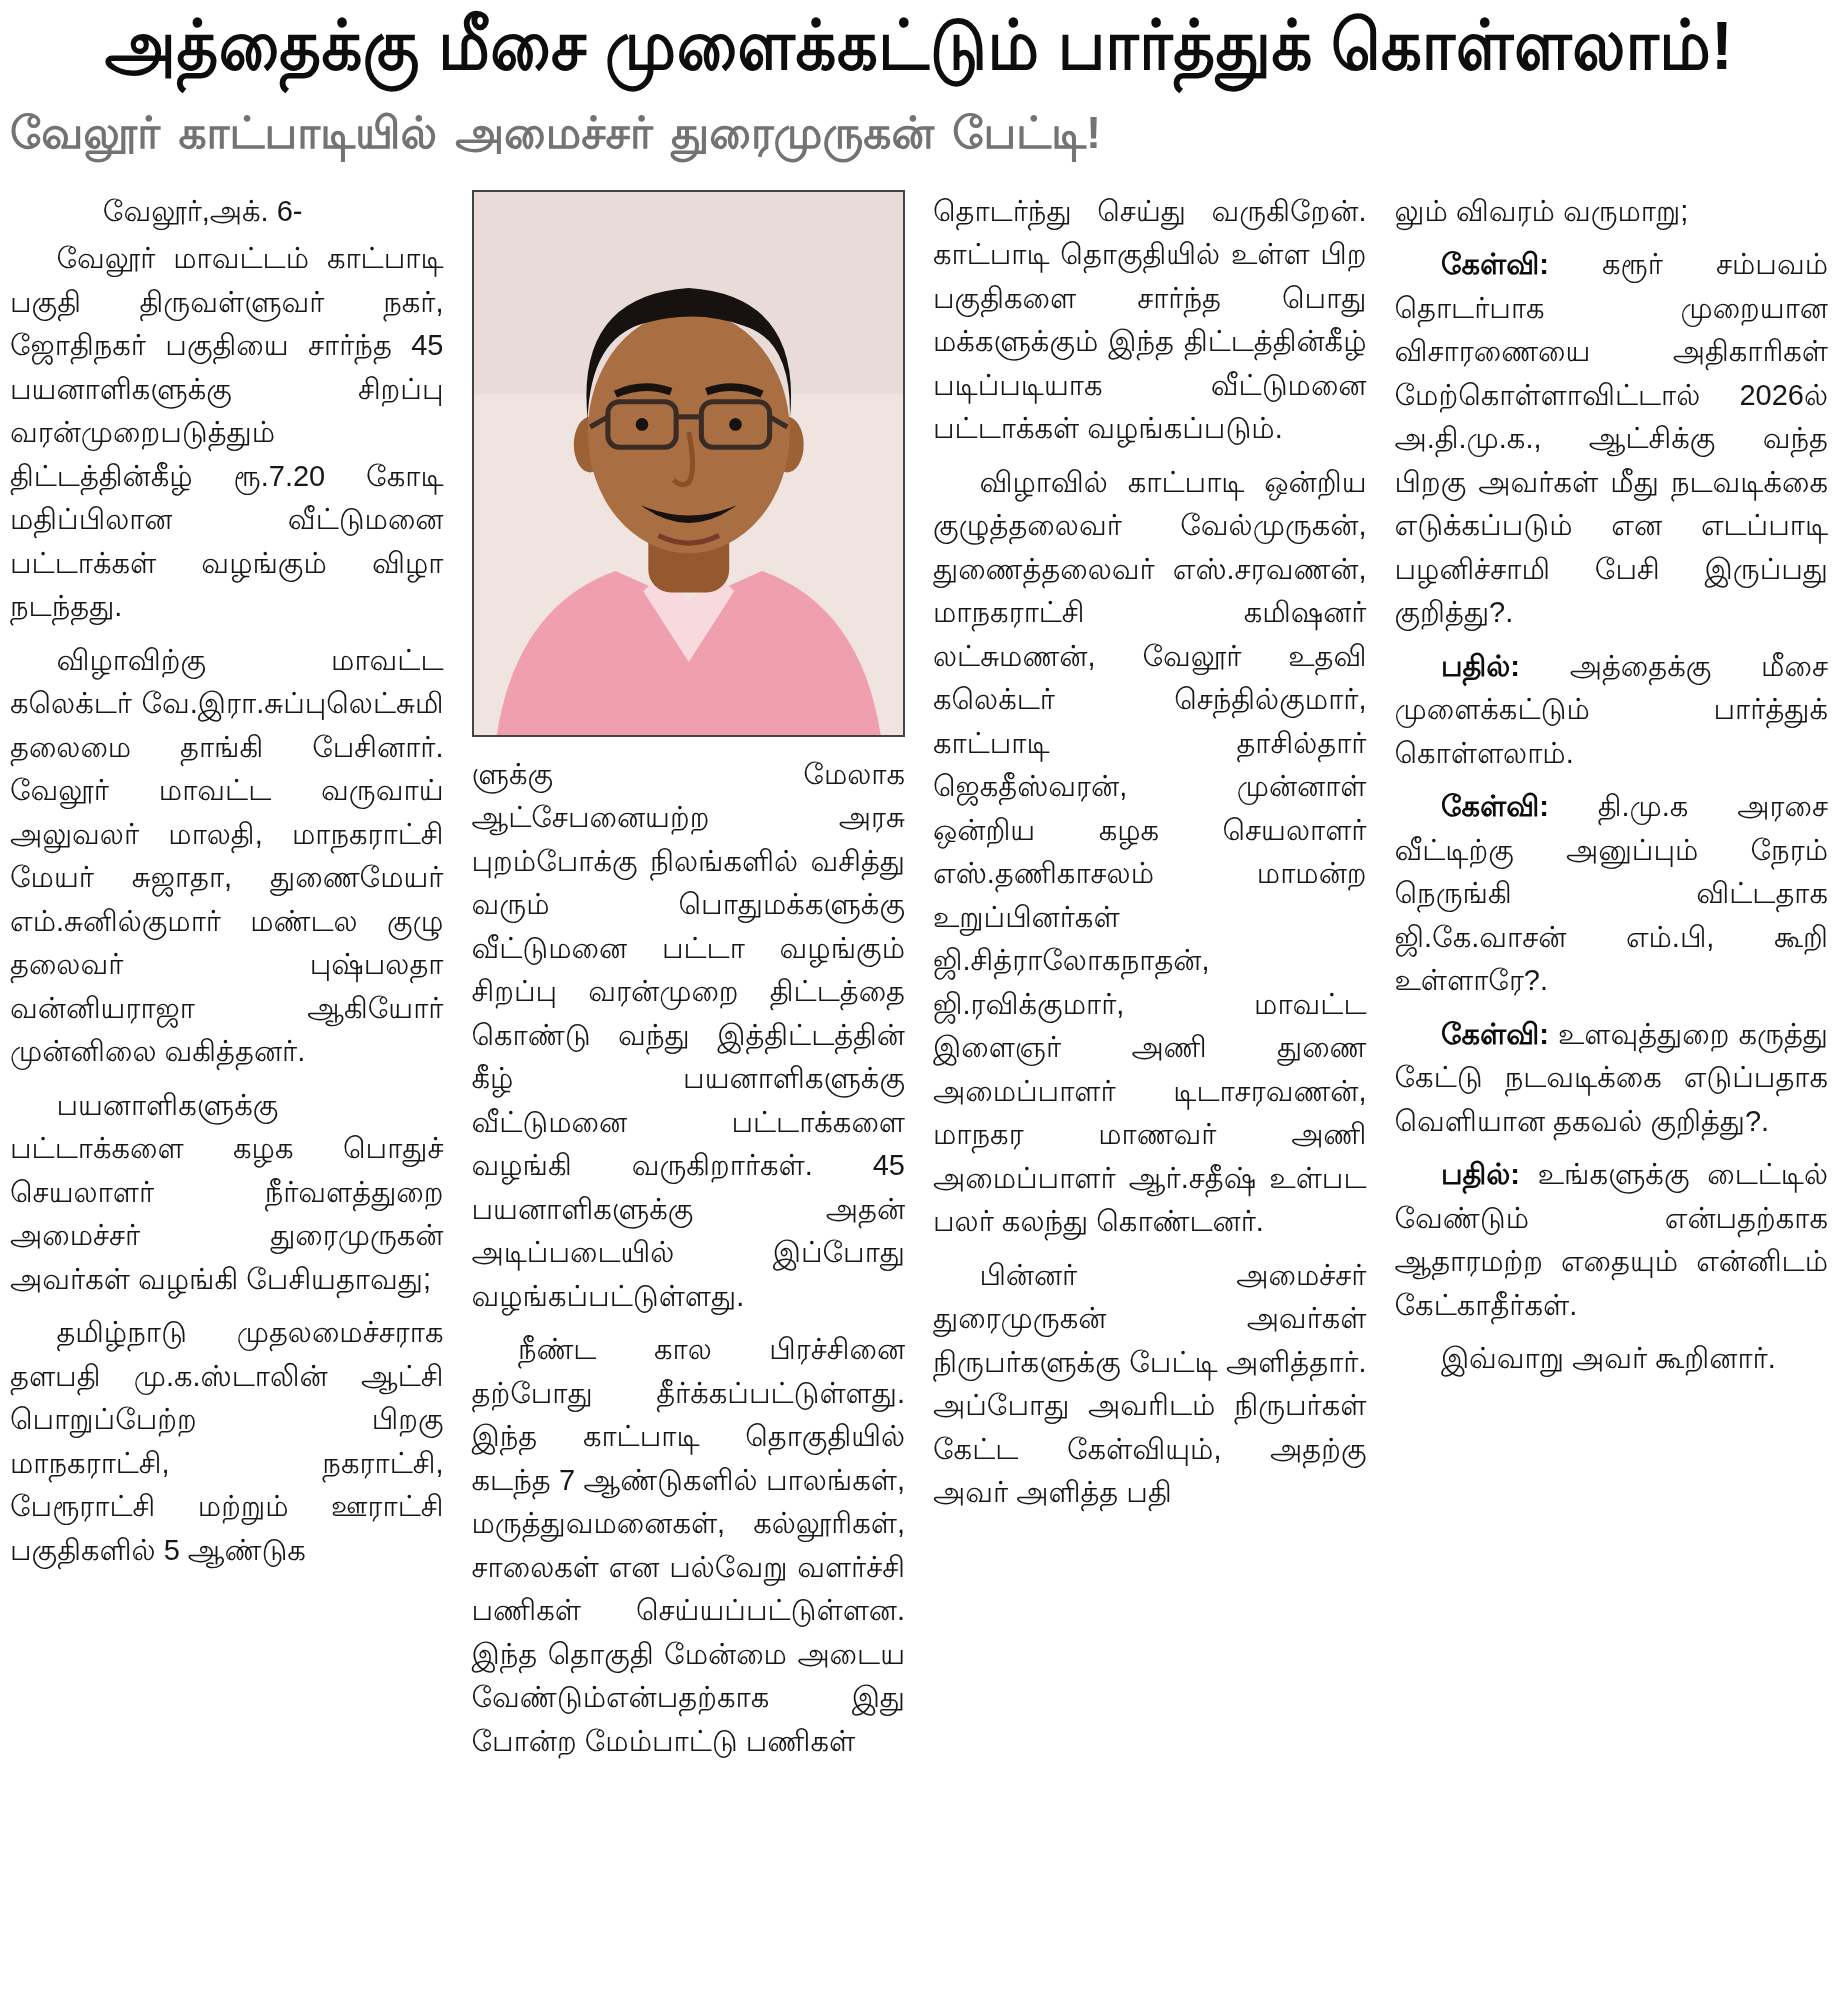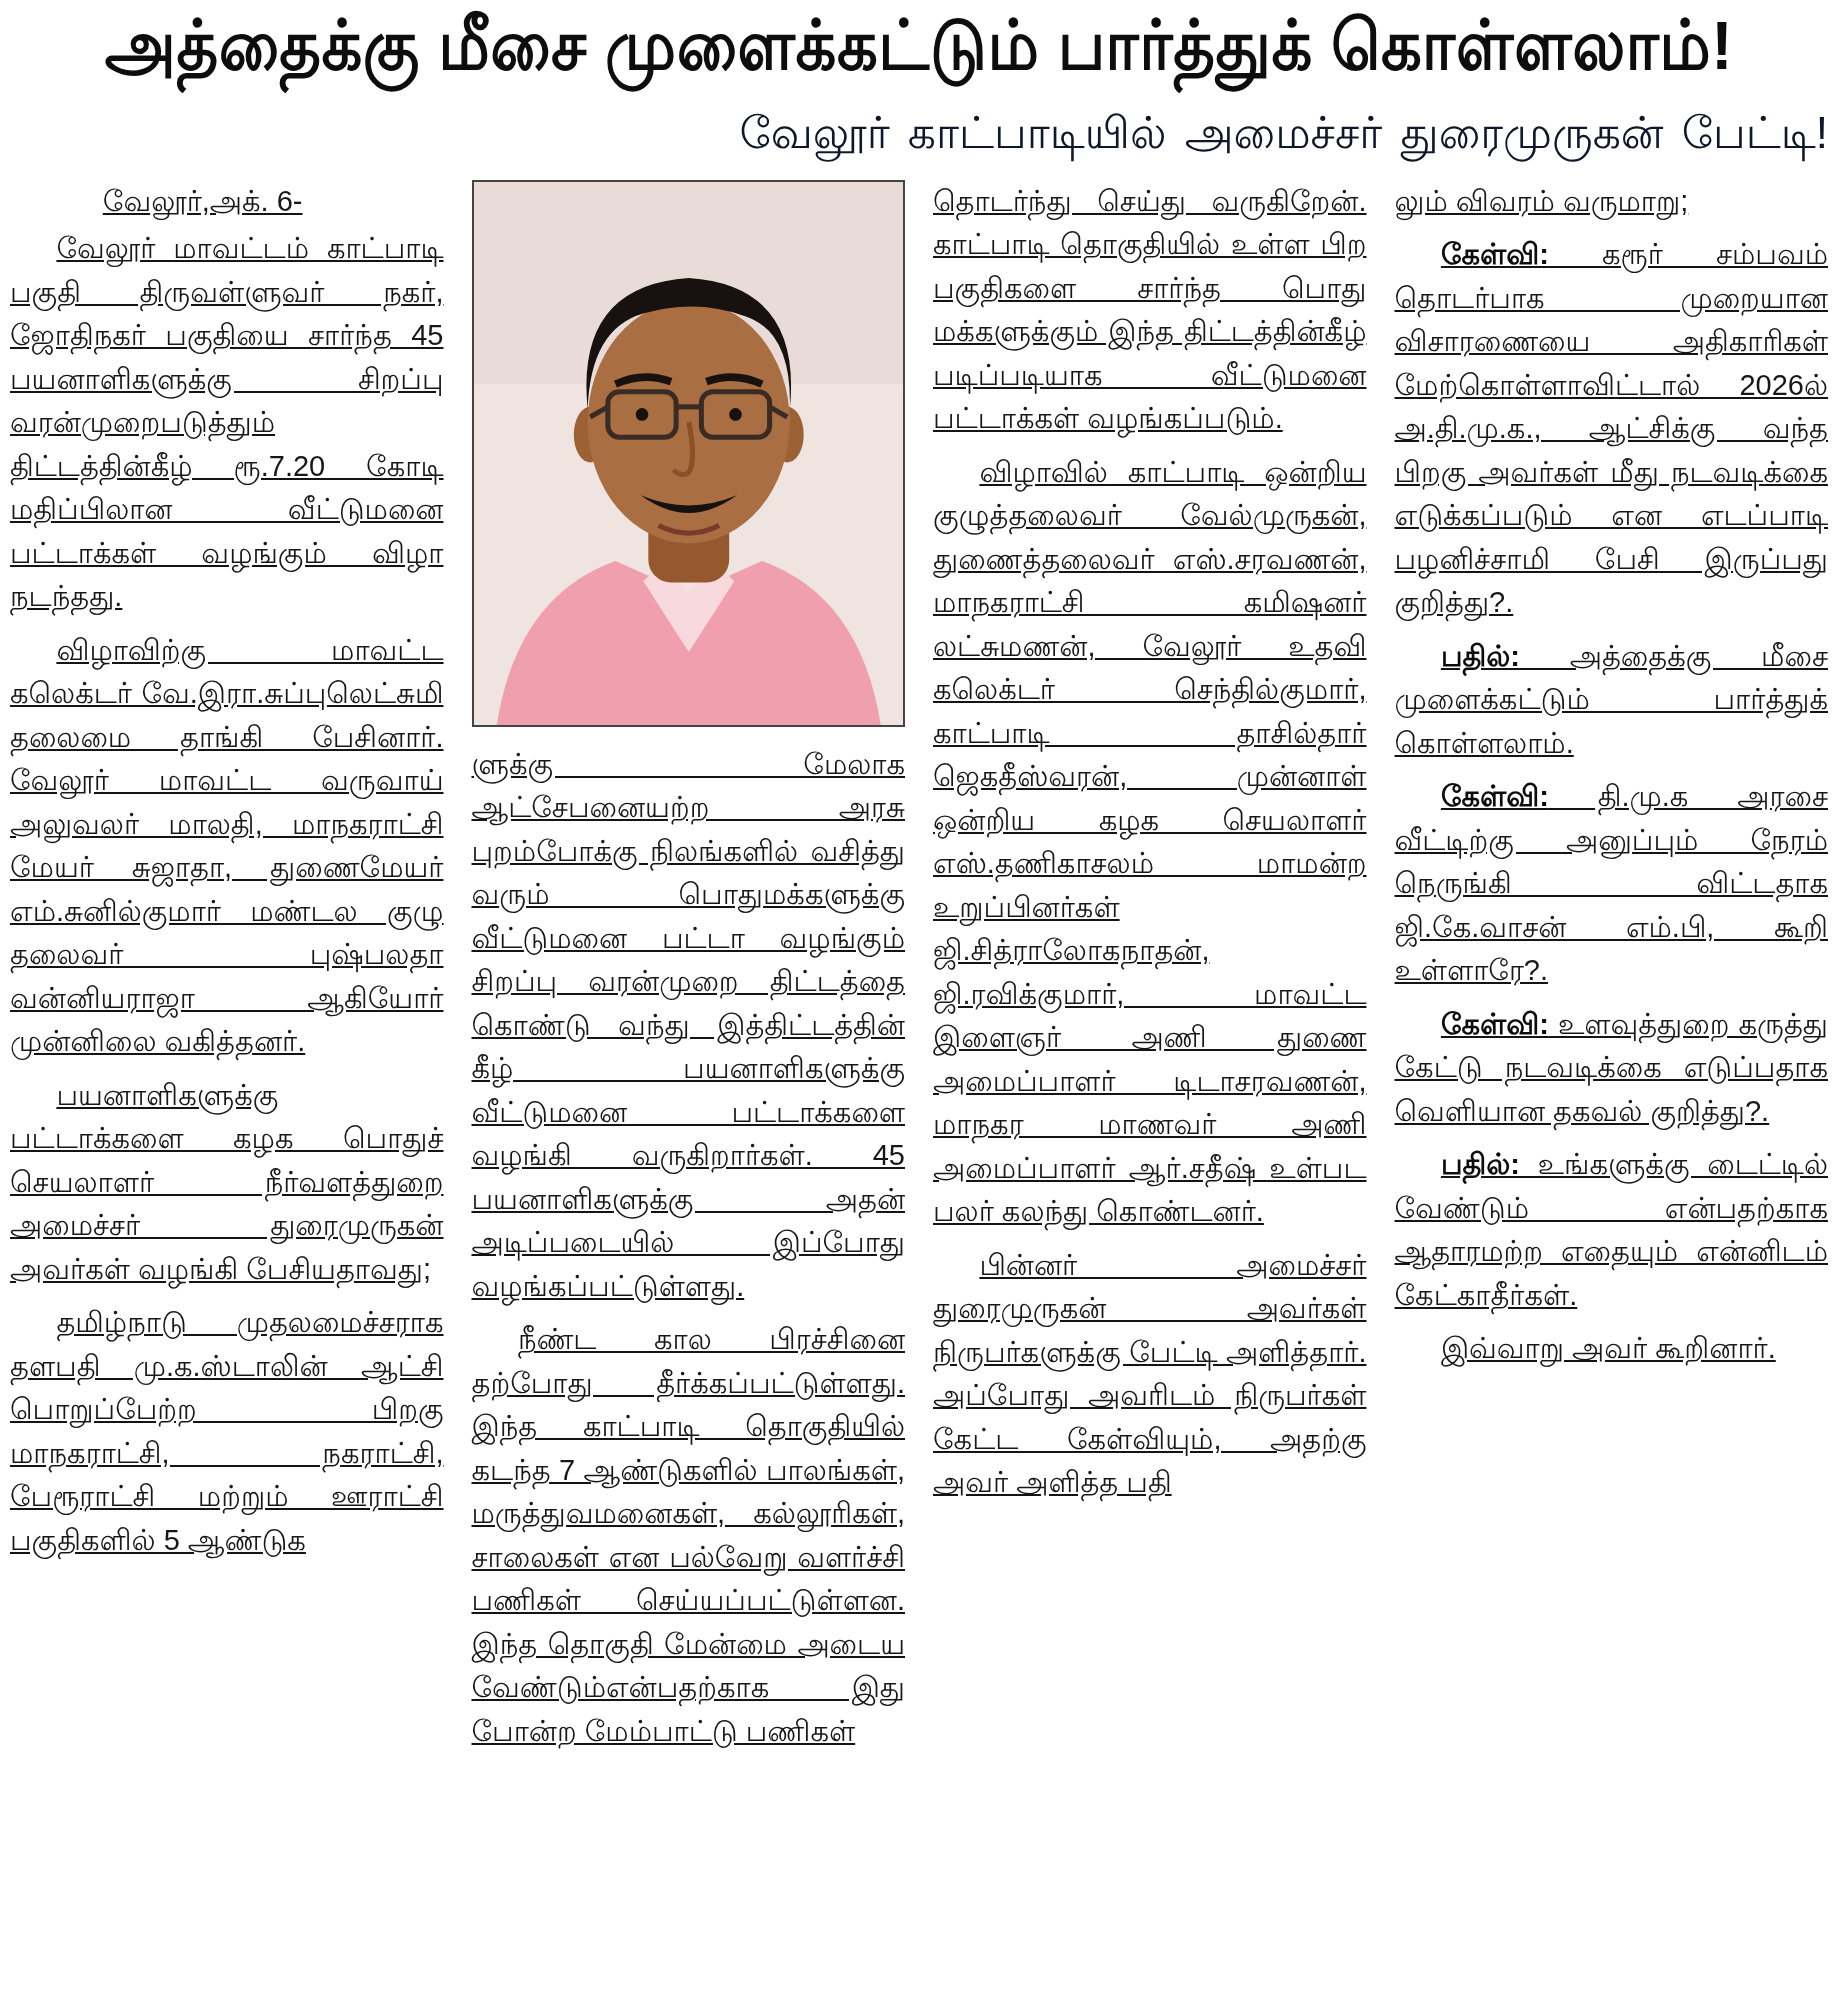--- a/index.html
+++ b/index.html
@@ -21,32 +21,31 @@
     line-height: 1.15;
     text-align: center;
     letter-spacing: 0.5px;
     color: #0d0d0d;
     transform: scaleY(1.08);
     transform-origin: top center;
     white-space: nowrap;
   }
   .subheadline {
     font-size: 44px;
-    font-weight: 400;
-    text-align: right;
+    font-weight: 700;
+    text-align: left;
     margin-top: 28px;
     margin-bottom: 14px;
-    color: #0f172a;
+    color: #737373;
     word-spacing: 6px;
   }
   .columns {
     display: flex;
     gap: 28px;
-    margin-top: 16px;
-    text-decoration: underline;
+    margin-top: 26px;
   }
   .col {
     flex: 1 1 0;
     min-width: 0;
   }
   .para {
     font-size: 29px;
     line-height: 1.5;
     text-align: justify;
     text-indent: 1.6em;

